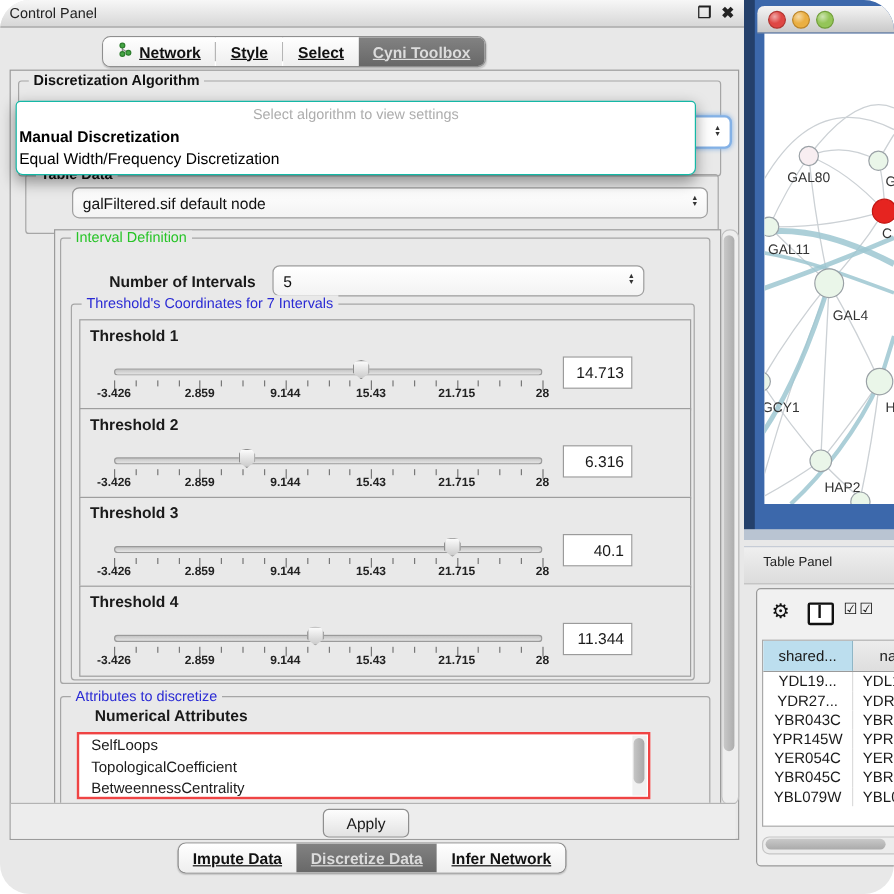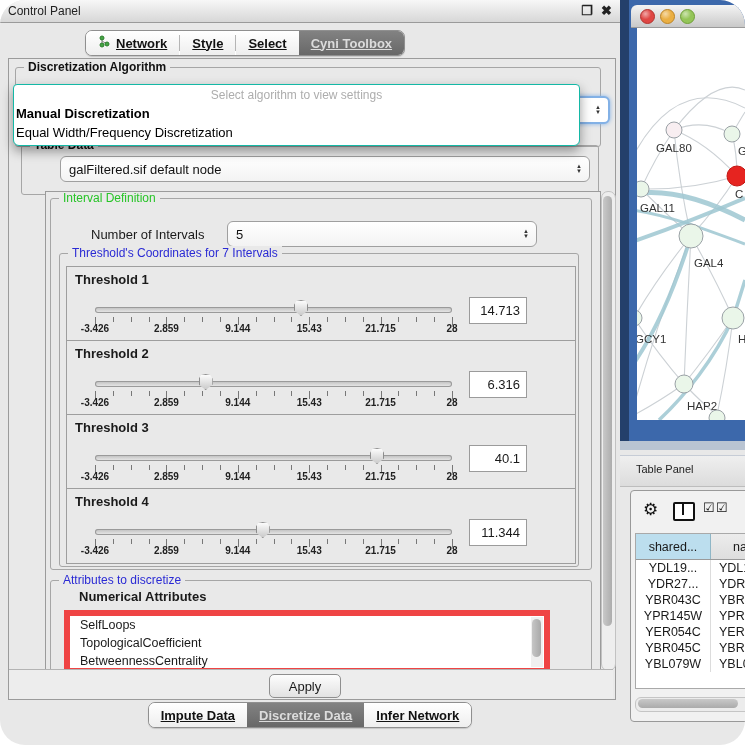--- a/index.html
+++ b/index.html
@@ -62,21 +62,21 @@
     clip-path:polygon(50% 100%,0% 66%,0% 30%,18% 6%,50% 0%,82% 6%,100% 30%,100% 66%);}
   .tick{position:absolute;width:1px;background:#777;}
   .ticklabel{position:absolute;top:56px;transform:translateX(-50%);font-size:10px;
     font-weight:bold;color:#222;white-space:nowrap;}
   .valfield{position:absolute;left:402px;top:30px;width:58px;height:27px;background:#fff;
     border:1px solid #9b9b9b;font-size:13px;display:flex;align-items:center;
     justify-content:flex-end;padding-right:6px;box-sizing:border-box;}
 
   
   .attrlist{position:absolute;left:18px;top:418px;width:474px;height:52px;background:#fff;
-    border:6px solid #ef4444;overflow:hidden;font-size:12.5px;}
+    border:2px solid #ef4444;overflow:hidden;font-size:12.5px;}
   .attrlist .li{height:18px;line-height:18px;padding-left:10px;}
   .attrscroll{position:absolute;right:1px;top:1px;width:12px;height:50px;background:#f0f0f0;}
   .attrscroll .thumb{position:absolute;left:1px;top:2px;width:9px;height:38px;border-radius:5px;
     background:linear-gradient(90deg,#c6c6c6,#a9a9a9);}
 
   .applyrow{position:absolute;left:0;top:610px;width:604px;height:29px;background:#ededed;
     border-top:1px solid #b3b3b3;}
   .applybtn{position:absolute;left:260px;top:4px;width:70px;height:22px;
     background:linear-gradient(#fdfdfd,#e2e2e2);border:1px solid #8f8f8f;border-radius:5px;
     font-size:13px;display:flex;align-items:center;justify-content:center;}
@@ -173,21 +173,21 @@
         <span>galFiltered.sif default node</span>
         <span class="arrows">▲<br>▼</span>
       </div>
     </div>
 
     <div class="abs scrollpane">
 
       <div class="groupbox" style="left:4px;top:6px;width:540px;height:370px;">
         <span class="grouptitle gt-green">Interval Definition</span>
 
-        <span class="abs" style="left:40px;top:28px;font-size:13px;font-weight:normal;">Number of Intervals</span>
+        <span class="abs" style="left:40px;top:28px;font-size:13px;font-weight:bold;">Number of Intervals</span>
         <div class="combo" style="left:176px;top:22px;width:292px;height:24px;">
           <span>5</span>
           <span class="arrows">▲<br>▼</span>
         </div>
 
         <div class="groupbox" style="left:8px;top:54px;width:518px;height:312px;">
           <span class="grouptitle gt-blue">Threshold's Coordinates for 7 Intervals</span>
           <div id="thresholdStack">
               <div class="thpanel" style="top: 12px;">
                 <div class="thlabel">Threshold 1</div>

